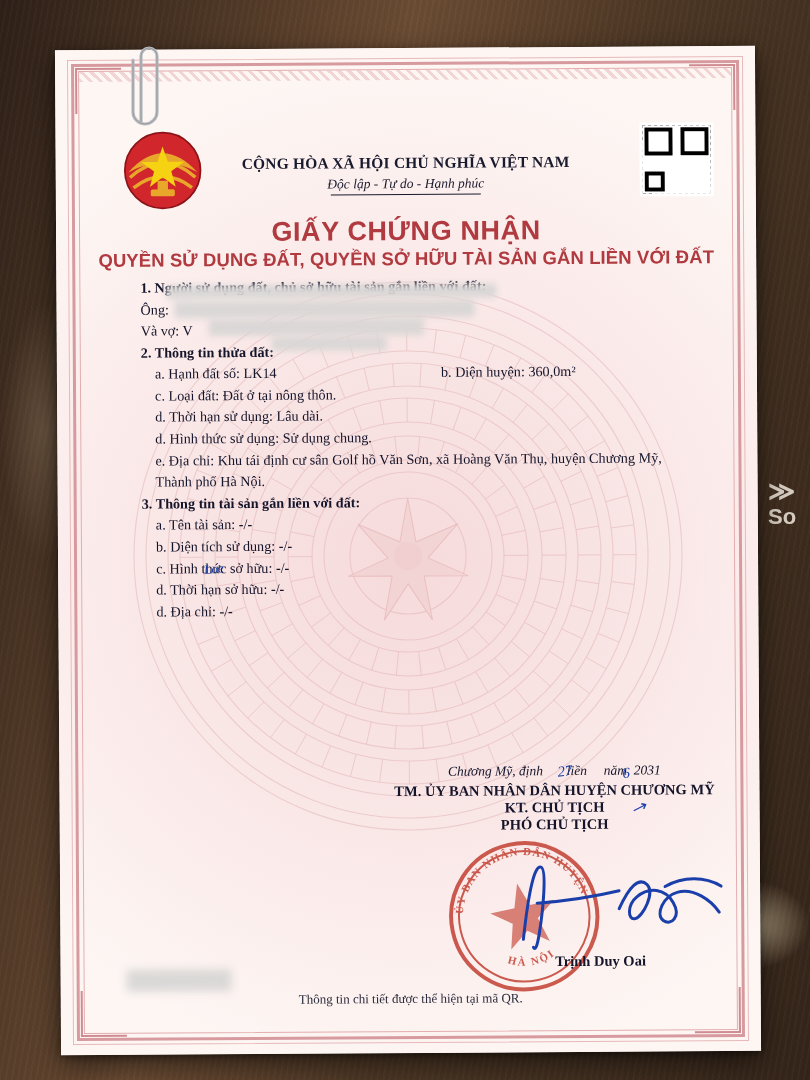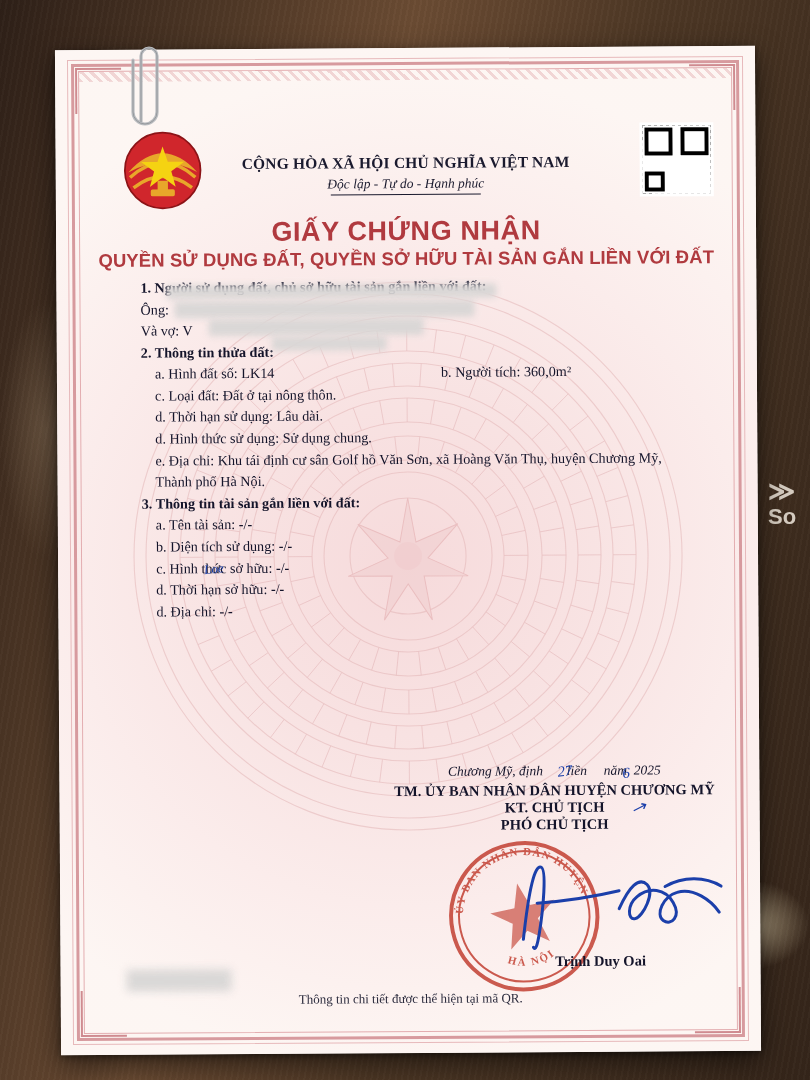--- a/index.html
+++ b/index.html
@@ -466,25 +466,25 @@
     <div class="cert-title">GIẤY CHỨNG NHẬN</div>
     <div class="cert-sub">QUYỀN SỬ DỤNG ĐẤT, QUYỀN SỞ HỮU TÀI SẢN GẮN LIỀN VỚI ĐẤT</div>
 
     <div class="body-block">
       <div class="ln bold">1. Người sử dụng đất, chủ sở hữu tài sản gắn liền với đất:</div>
       <div class="ln">Ông: </div>
       <div class="ln">Và vợ: V</div>
       <div class="ln bold">2. Thông tin thửa đất:</div>
       <div class="row-two">
         <div class="c1 indent">
-          <span>a. Hình đất số:</span>
+          <span>a. Hạnh đất số:</span>
           <span>LK14</span>
         </div>
         <div>
-          <span>b. Người tích:</span>
+          <span>b. Diện huyện:</span>
           <span>360,0m²</span>
         </div>
       </div>
       <div class="ln indent">c. Loại đất: Đất ở tại nông thôn.</div>
       <div class="ln indent">d. Thời hạn sử dụng: Lâu dài.</div>
       <div class="ln indent">d. Hình thức sử dụng: Sử dụng chung.</div>
       <div class="wrapln indent">e. Địa chỉ: Khu tái định cư sân Golf hồ Văn Sơn, xã Hoàng Văn Thụ, huyện Chương Mỹ, Thành phố Hà Nội.</div>
       <div class="ln bold">3. Thông tin tài sản gắn liền với đất:</div>
       <div class="ln indent">a. Tên tài sản: -/-</div>
       <div class="ln indent">b. Diện tích sử dụng: -/-</div>
@@ -501,21 +501,21 @@
     <div class="redact" id="redact-thua"></div>
     <div class="redact" id="redact-bottom"></div>
 
     <div class="sign-area">
       <div class="sign-place">
         <span>Chương Mỹ, định</span>
         <span>&nbsp;&nbsp;&nbsp;&nbsp;&nbsp;</span>
         <span>liền</span>
         <span>&nbsp;&nbsp;&nbsp;</span>
         <span>năm</span>
-        <span>&nbsp;</span><span>2025</span>
+        <span>&nbsp;</span><span>2031</span>
       </div>
       <div class="sign-org">TM. ỦY BAN NHÂN DÂN HUYỆN CHƯƠNG MỸ</div>
       <div class="sign-kt">KT. CHỦ TỊCH</div>
       <div class="sign-pho">PHÓ CHỦ TỊCH</div>
     </div>
     <div class="hand hand-day">27</div>
     <div class="hand hand-month">6</div>
     <div class="hand hand-tick">↗</div>
 
     <svg id="seal" viewBox="0 0 160 160">

